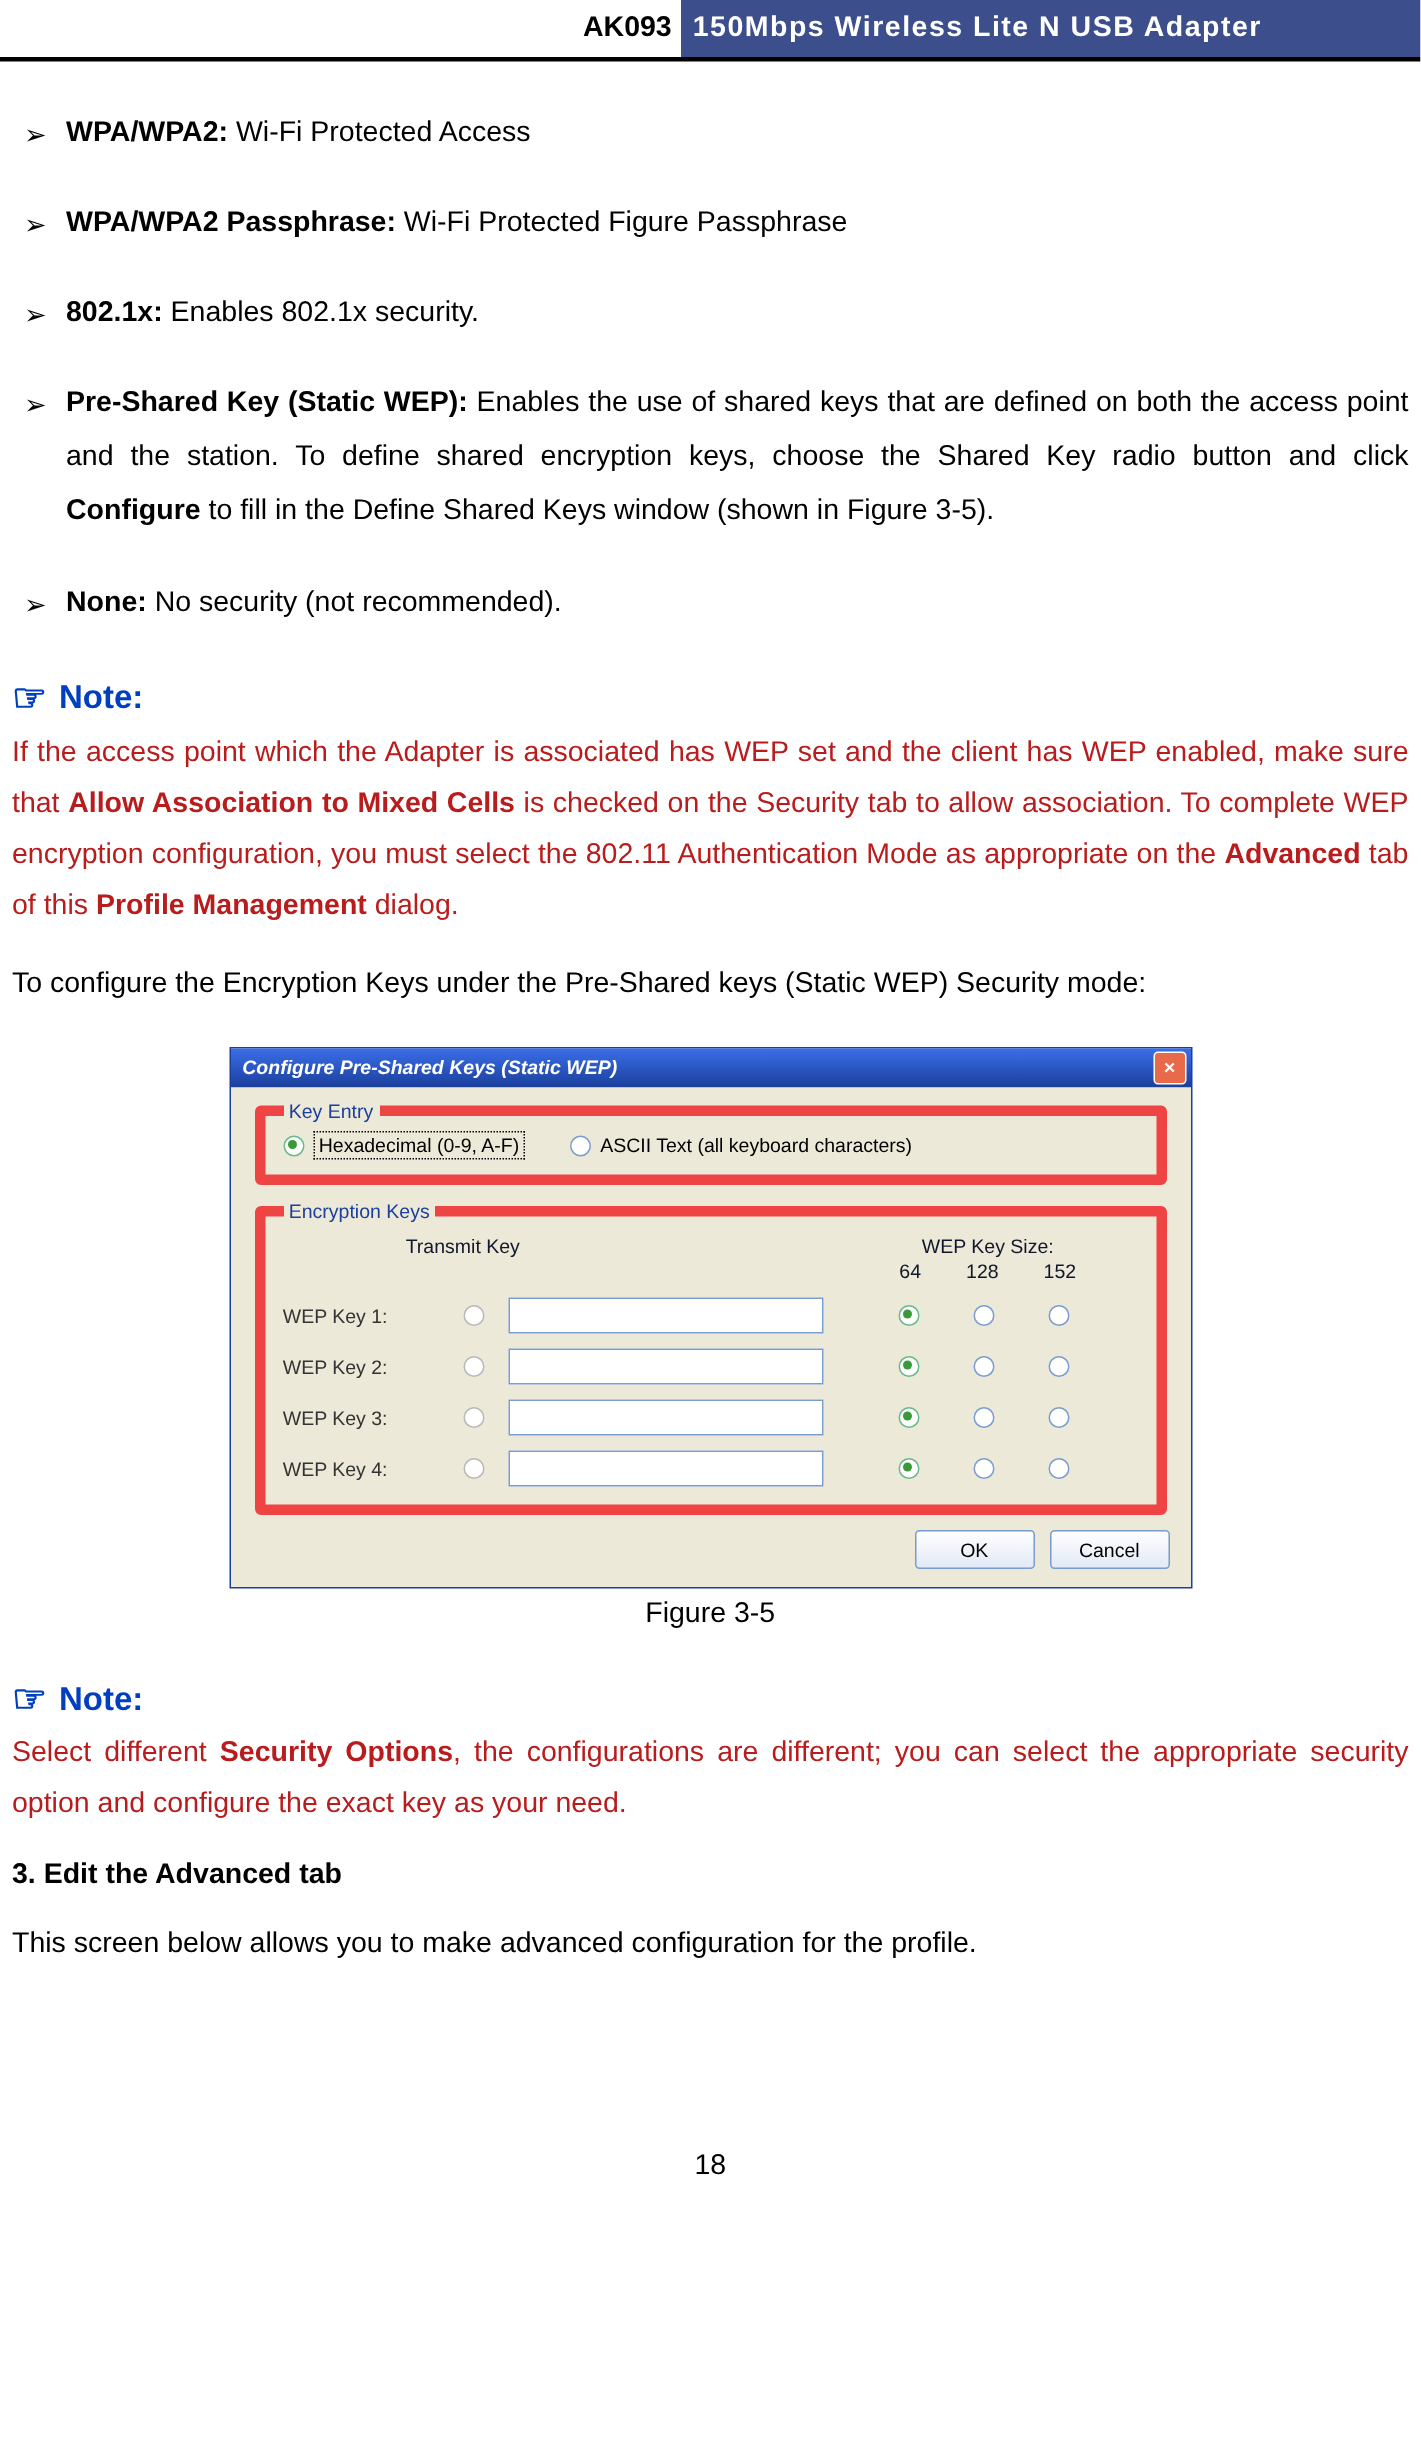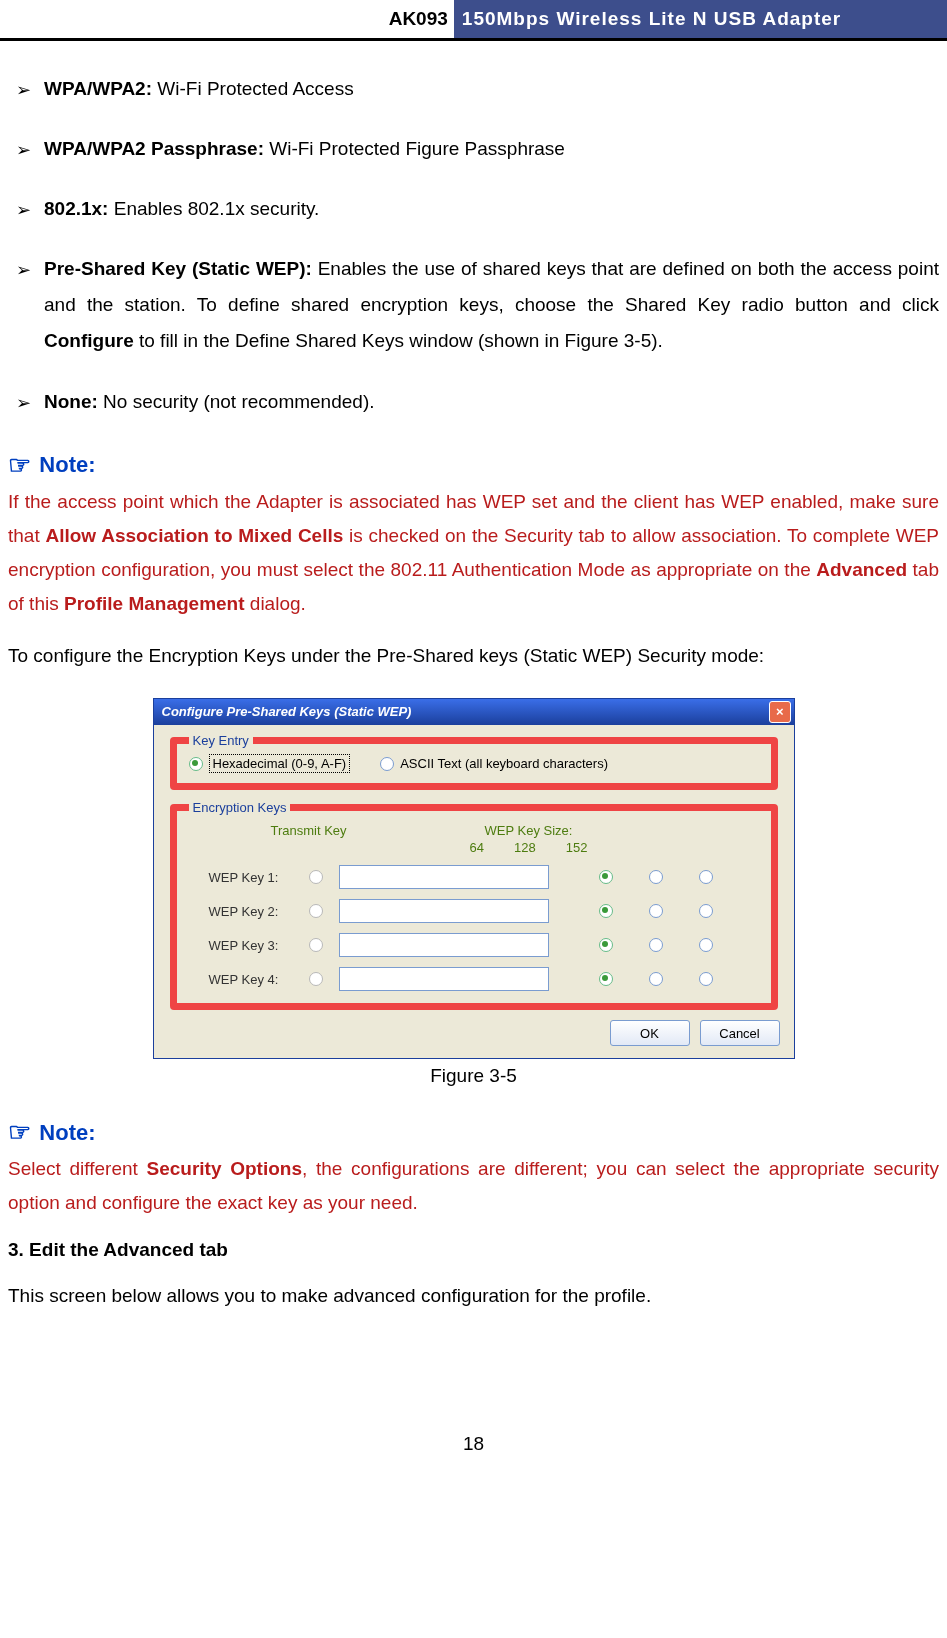--- a/index.html
+++ b/index.html
@@ -107,26 +107,26 @@
     padding: 8px 12px 12px 12px;
     margin-bottom: 10px;
   }
   legend { color: #1b3f9c; padding: 0 4px; }
   .ke-row { display: flex; gap: 30px; align-items: center; }
   .radio { width: 12px; height: 12px; border: 1px solid #6b8; border-radius: 50%; display: inline-block; margin-right: 6px; vertical-align: middle; position: relative; background: #fff;}
   .radio.sel::after { content:""; position:absolute; left:2px; top:2px; width:6px; height:6px; background:#3a9a3a; border-radius:50%; }
   .radio.blue { border-color:#7a9cd0; }
   .radio.off { border-color:#b8b8b8; }
   .radio.off::after{display:none;}
-  .ek-hdr { display:flex; color:#4d7c0f; }
+  .ek-hdr { display:flex; justify-content:space-between; color:#0f172a; }
   .transmit { width:240px; text-align:center; }
   .size-hdr { width:200px; text-align:center; }
   .size-cols { display:flex; gap:30px; justify-content:center; margin-top:2px;}
   .key-row { display:flex; align-items:center; margin-top:10px; gap:10px;}
-  .key-lbl { width:110px; text-align:center; color:#333;}
+  .key-lbl { width:110px; text-align:left; color:#333;}
   .key-input { flex:1; height:22px; border:1px solid #7a9cd0; background:#fff;}
   .size-radios { width:200px; display:flex; gap:30px; justify-content:center;}
   .btn-row { display:flex; justify-content:flex-end; gap:10px; margin-top:4px;}
   .btn { width:78px; height:24px; border:1px solid #7a9cd0; background:linear-gradient(#fff,#e2e9f6); border-radius:3px; display:flex; align-items:center; justify-content:center;}
   .hex-box { border:1px dotted #000; padding:1px 3px; }
 </style>
 </head>
 <body>
 
 <div class="header">

